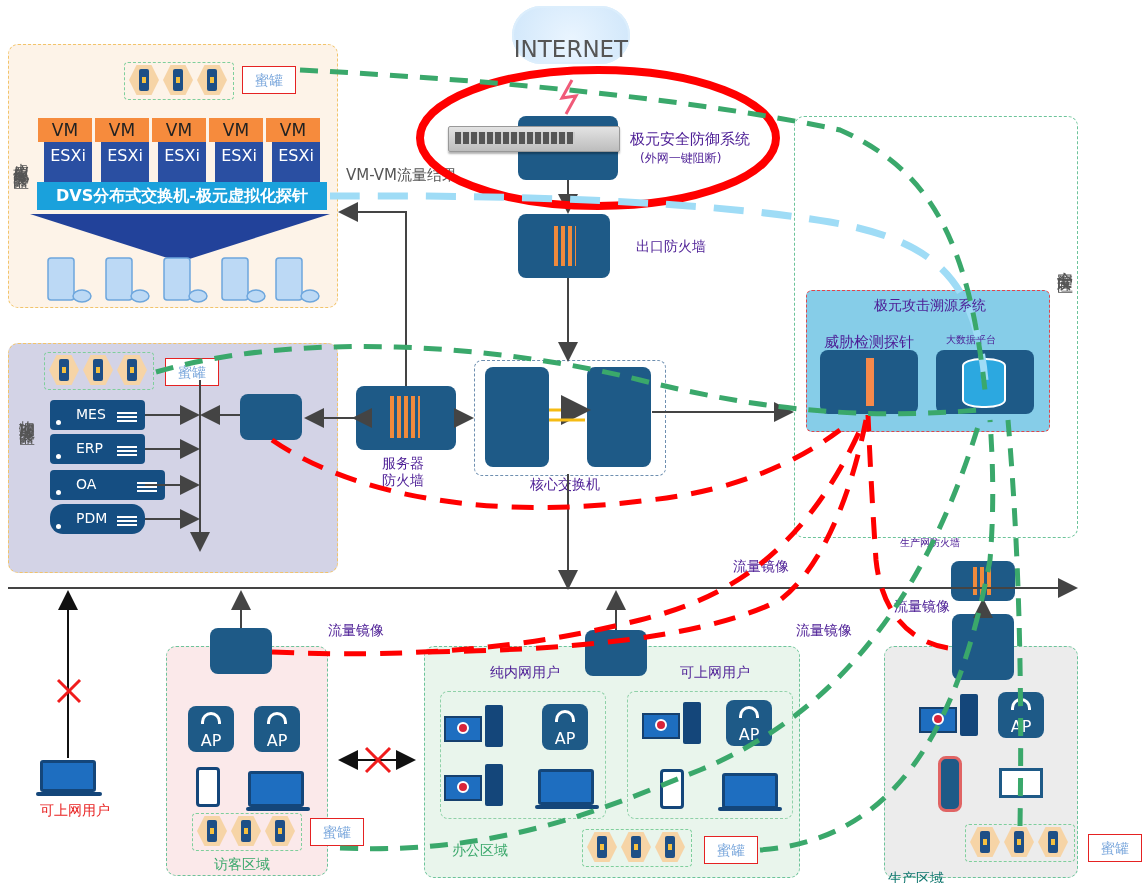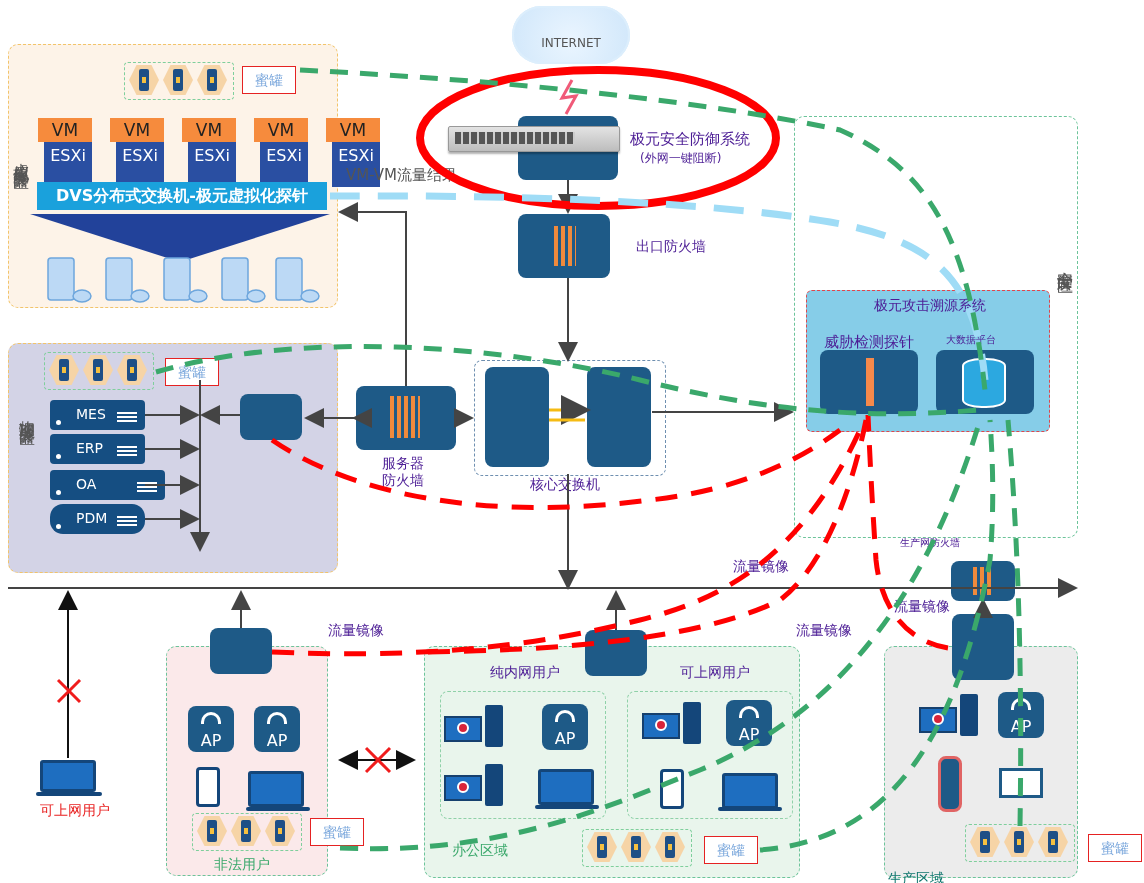--- a/index.html
+++ b/index.html
@@ -7,21 +7,21 @@
   .abs{position:absolute;}
   .zone{position:absolute;border-radius:10px;box-sizing:border-box;}
   .zone-virtual{left:8px;top:44px;width:330px;height:264px;background:#fdf3e8;border:1.5px dashed #f2c46a;}
   .zone-physical{left:8px;top:343px;width:330px;height:230px;background:#d3d3e6;border:1.5px dashed #f2c46a;}
   .zone-security{left:794px;top:116px;width:284px;height:422px;background:transparent;border:1.5px dashed #6cc49a;}
   .zone-guest{left:166px;top:646px;width:162px;height:230px;background:#fbe9ea;border:1.5px dashed #6cc49a;}
   .zone-office{left:424px;top:646px;width:376px;height:232px;background:#e9f5ec;border:1.5px dashed #6cc49a;}
   .zone-production{left:884px;top:646px;width:194px;height:232px;background:#ececec;border:1.5px dashed #6cc49a;}
   .subzone{position:absolute;border:1.5px dashed #8fd1a8;border-radius:8px;box-sizing:border-box;}
   .vlabel{position:absolute;writing-mode:vertical-rl;font-size:16px;color:#555;letter-spacing:2px;}
-  .vm-row{position:absolute;left:38px;top:118px;display:flex;gap:18px;}
+  .vm-row{position:absolute;left:38px;top:118px;display:flex;gap:3px;}
   .vm-col{width:54px;display:flex;flex-direction:column;}
   .vm-top{background:#f68b3d;color:#222;font-size:17px;text-align:center;height:24px;line-height:24px;}
   .vm-bot{background:#2a4fa2;color:#fff;font-size:16px;text-align:center;height:45px;line-height:28px;margin-left:6px;}
   .dvs-bar{position:absolute;left:37px;top:182px;width:290px;height:28px;background:#1aa1dc;color:#fff;font-weight:bold;font-size:16px;line-height:28px;text-align:center;}
   .dev{position:absolute;background:#1e5a87;border-radius:8px;}
   .srv{position:absolute;left:50px;width:95px;height:30px;background:#154e82;border-radius:4px;color:#fff;font-size:14px;}
   .srv .nm{position:absolute;left:26px;top:6px;}
   .srv .dot{position:absolute;left:6px;top:20px;width:5px;height:5px;border-radius:50%;background:#fff;}
   .srv .lines{position:absolute;right:8px;top:12px;width:20px;height:12px;background:repeating-linear-gradient(#fff 0 2px,transparent 2px 4px);}
   .honey-box{position:absolute;border:1.5px solid #e52222;background:#fff;color:#7aa7dc;font-size:14px;text-align:center;box-sizing:border-box;}
@@ -33,21 +33,21 @@
   .ap{position:absolute;width:46px;height:46px;background:#1e5a87;border-radius:8px;color:#fff;font-size:16px;text-align:center;}
   .ap .lbl{position:absolute;bottom:2px;left:0;right:0;}
   .ap .wifi{position:absolute;top:6px;left:13px;width:20px;height:12px;border:3px solid #fff;border-bottom:none;border-radius:20px 20px 0 0;box-sizing:border-box;}
   .monitor{position:absolute;width:38px;height:26px;background:#1e6ec0;border:2px solid #16406e;box-sizing:border-box;}
   .monitor .eye{position:absolute;left:11px;top:4px;width:12px;height:12px;border-radius:50%;background:#d8243a;border:2px solid #fff;box-sizing:border-box;}
   .tower{position:absolute;width:18px;height:42px;background:#14467a;border-radius:2px;}
   .laptop{position:absolute;width:56px;height:36px;background:#1e6ec0;border:3px solid #14467a;border-radius:3px;box-sizing:border-box;}
   .laptop-base{position:absolute;height:4px;background:#14467a;border-radius:2px;}
   .phone{position:absolute;width:24px;height:40px;background:#fff;border:3px solid #14467a;border-radius:4px;box-sizing:border-box;}
   .cloud{position:absolute;left:512px;top:6px;width:118px;height:58px;background:radial-gradient(circle at 50% 60%,#eaf5ff,#cfe6fa);border-radius:40px;box-shadow:0 0 0 2px #dceefc inset;}
-  .cloud span{position:absolute;left:0;right:0;top:30px;text-align:center;font-size:12px;color:#555;}
+  .cloud span{position:absolute;left:0;right:0;top:30px;text-align:center;font-size:23px;color:#555;}
   svg.overlay{position:absolute;left:0;top:0;}
   .fw-stripes{position:absolute;background:repeating-linear-gradient(90deg,#f08a3c 0 4px,transparent 4px 7px);}
 </style>
 </head>
 <body>
 
 <div class="zone zone-virtual"></div>
 <div class="vlabel" style="left:10px;top:150px;">虚拟化服务器区</div>
 
 <div class="zone zone-physical"></div>
@@ -212,21 +212,21 @@
   </div>
 <div class="phone" style="left:196px;top:767px;"></div>
 <div class="laptop" style="left:248px;top:771px;"></div>
 <div class="laptop-base" style="left:246px;top:807px;width:64px;"></div>
 <div class="honey-group" style="left:192px;top:813px;width:110px;height:38px;">
   <div class="hex"></div>
   <div class="hex"></div>
   <div class="hex"></div>
 </div>
 <div class="honey-box" style="left:310px;top:818px;width:54px;height:28px;line-height:26px;">蜜罐</div>
-<div class="txt" style="left:214px;top:856px;color:#3aa86b;">非法用户</div>
+<div class="txt" style="left:214px;top:856px;color:#3aa86b;">访客区域</div>
 
 <div class="dev" style="left:585px;top:630px;width:62px;height:46px;"></div>
 <div class="txt" style="left:490px;top:664px;">纯内网用户</div>
 <div class="txt" style="left:680px;top:664px;">可上网用户</div>
 <div class="subzone" style="left:440px;top:691px;width:166px;height:128px;"></div>
 <div class="subzone" style="left:627px;top:691px;width:166px;height:128px;"></div>
 
 <div class="monitor" style="left:444px;top:716px;">
     <span class="eye"></span>
   </div>

